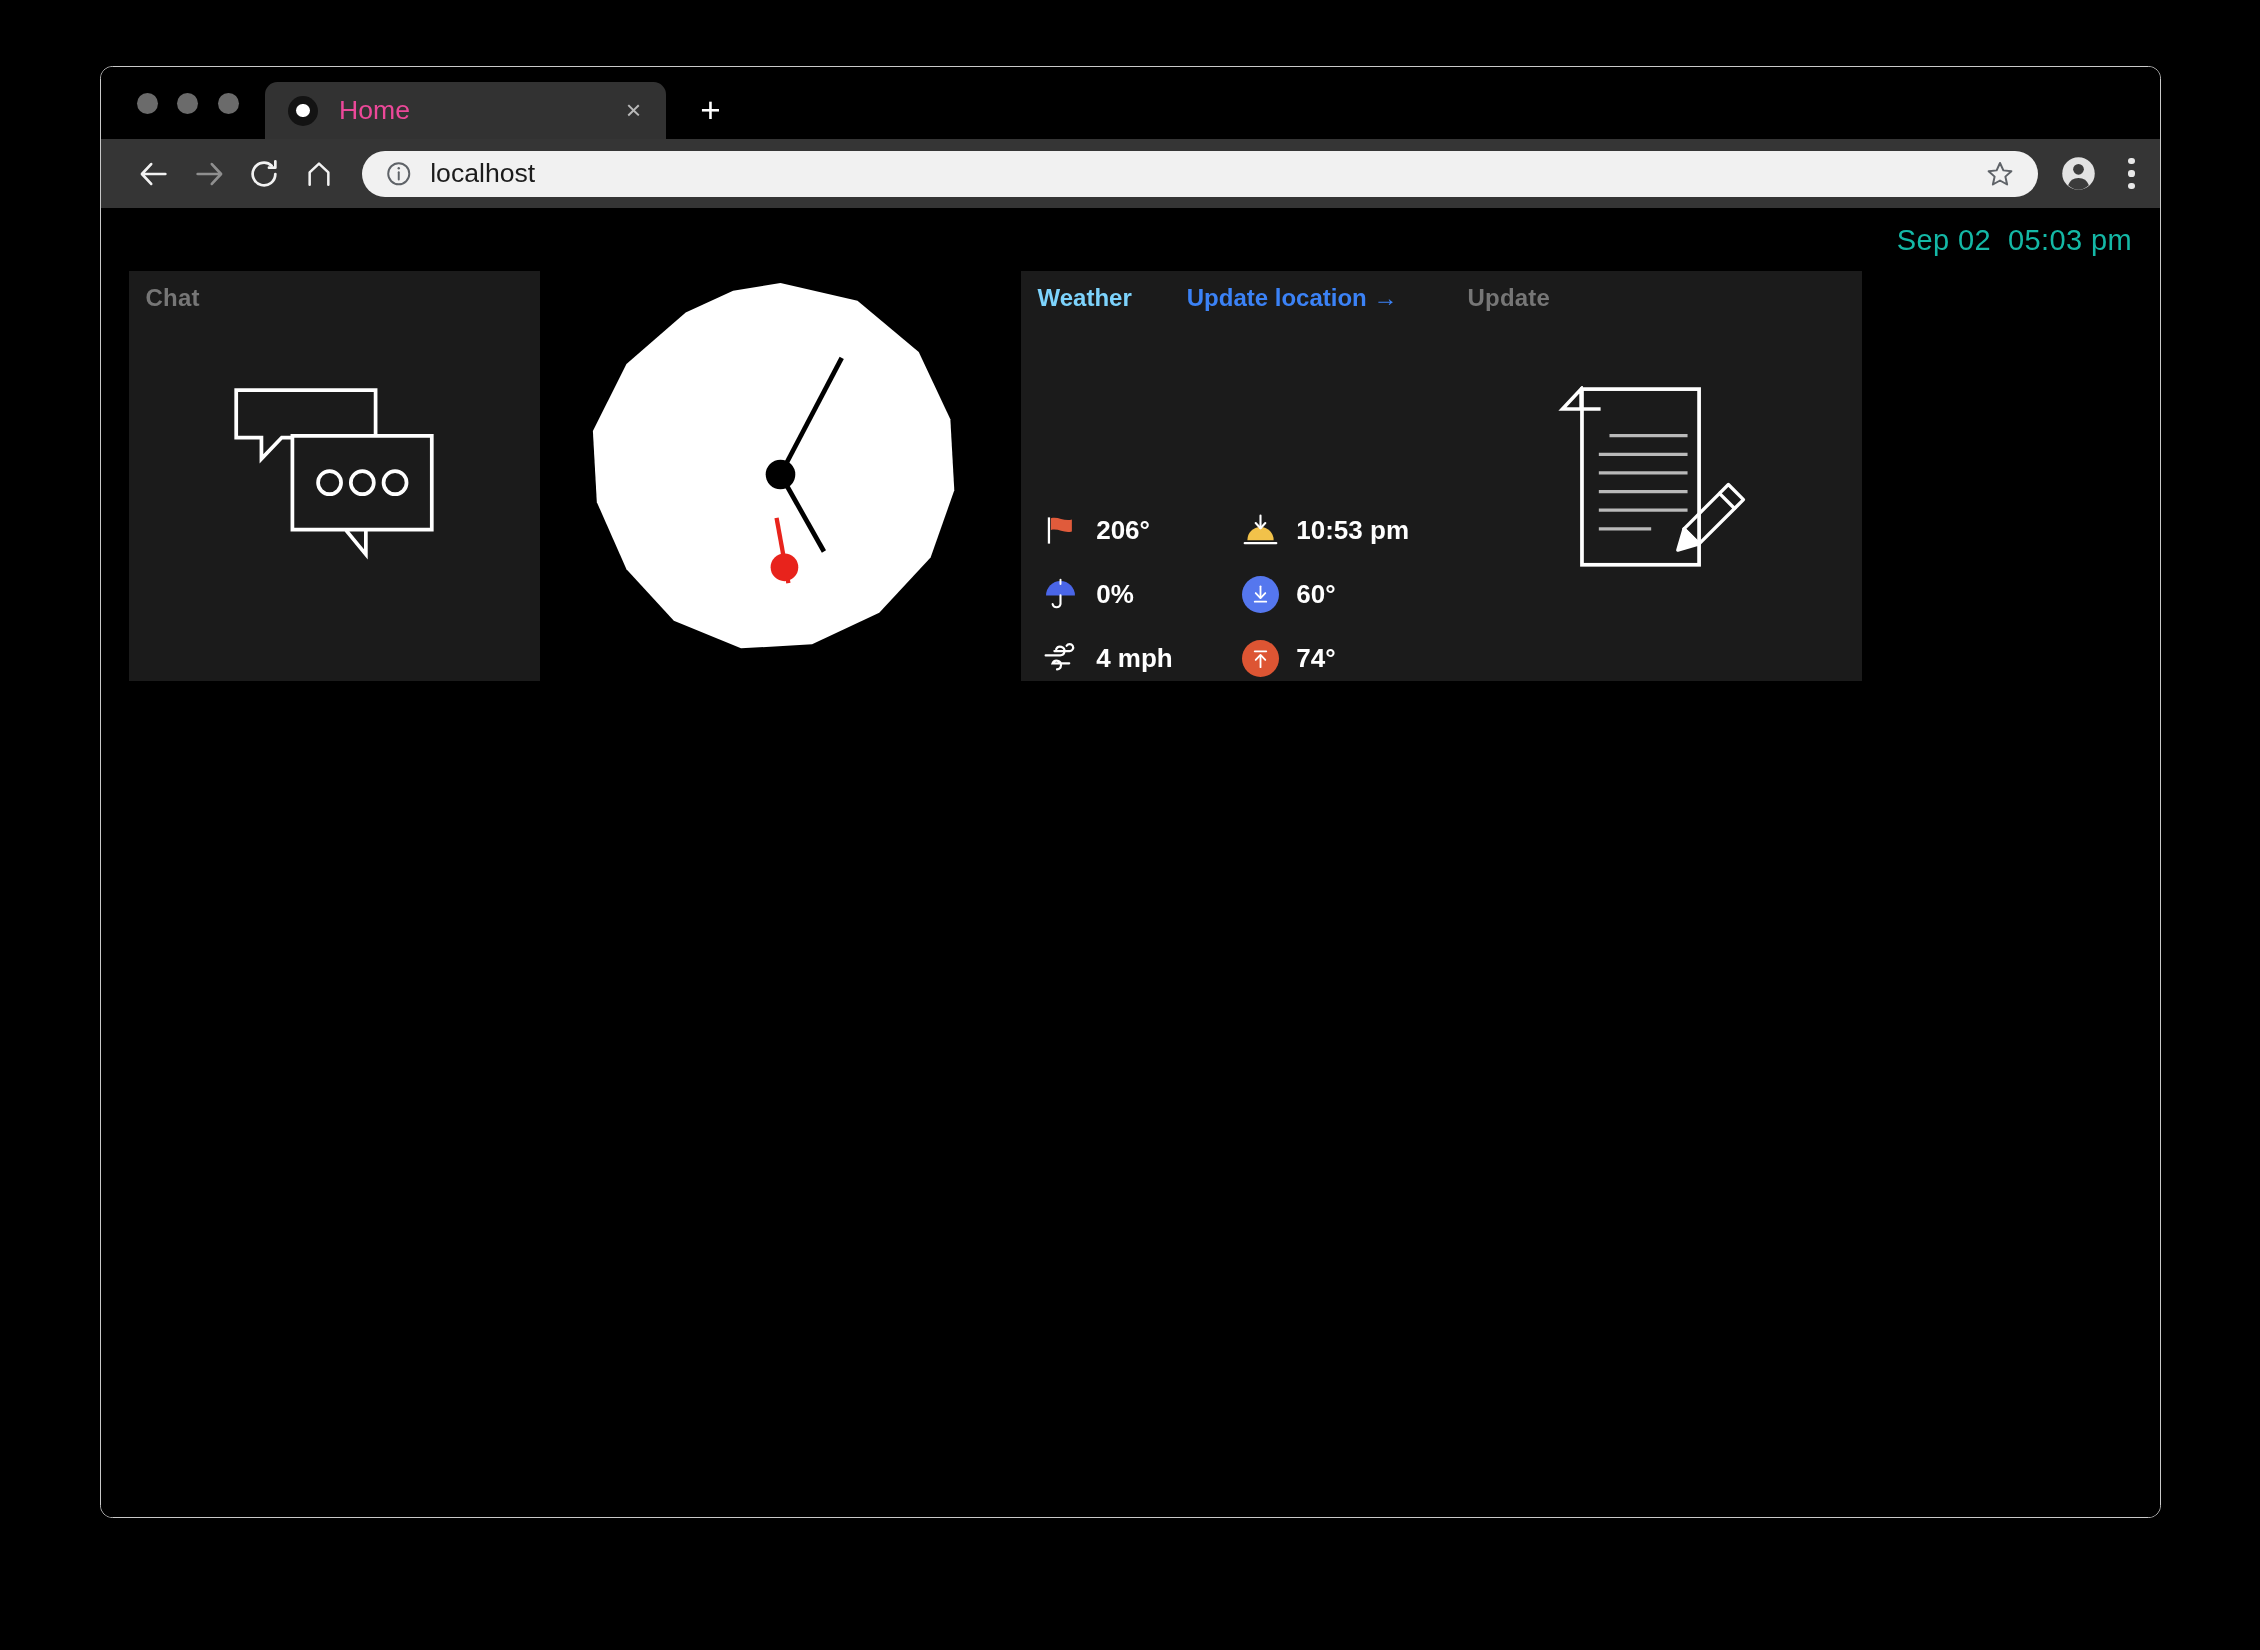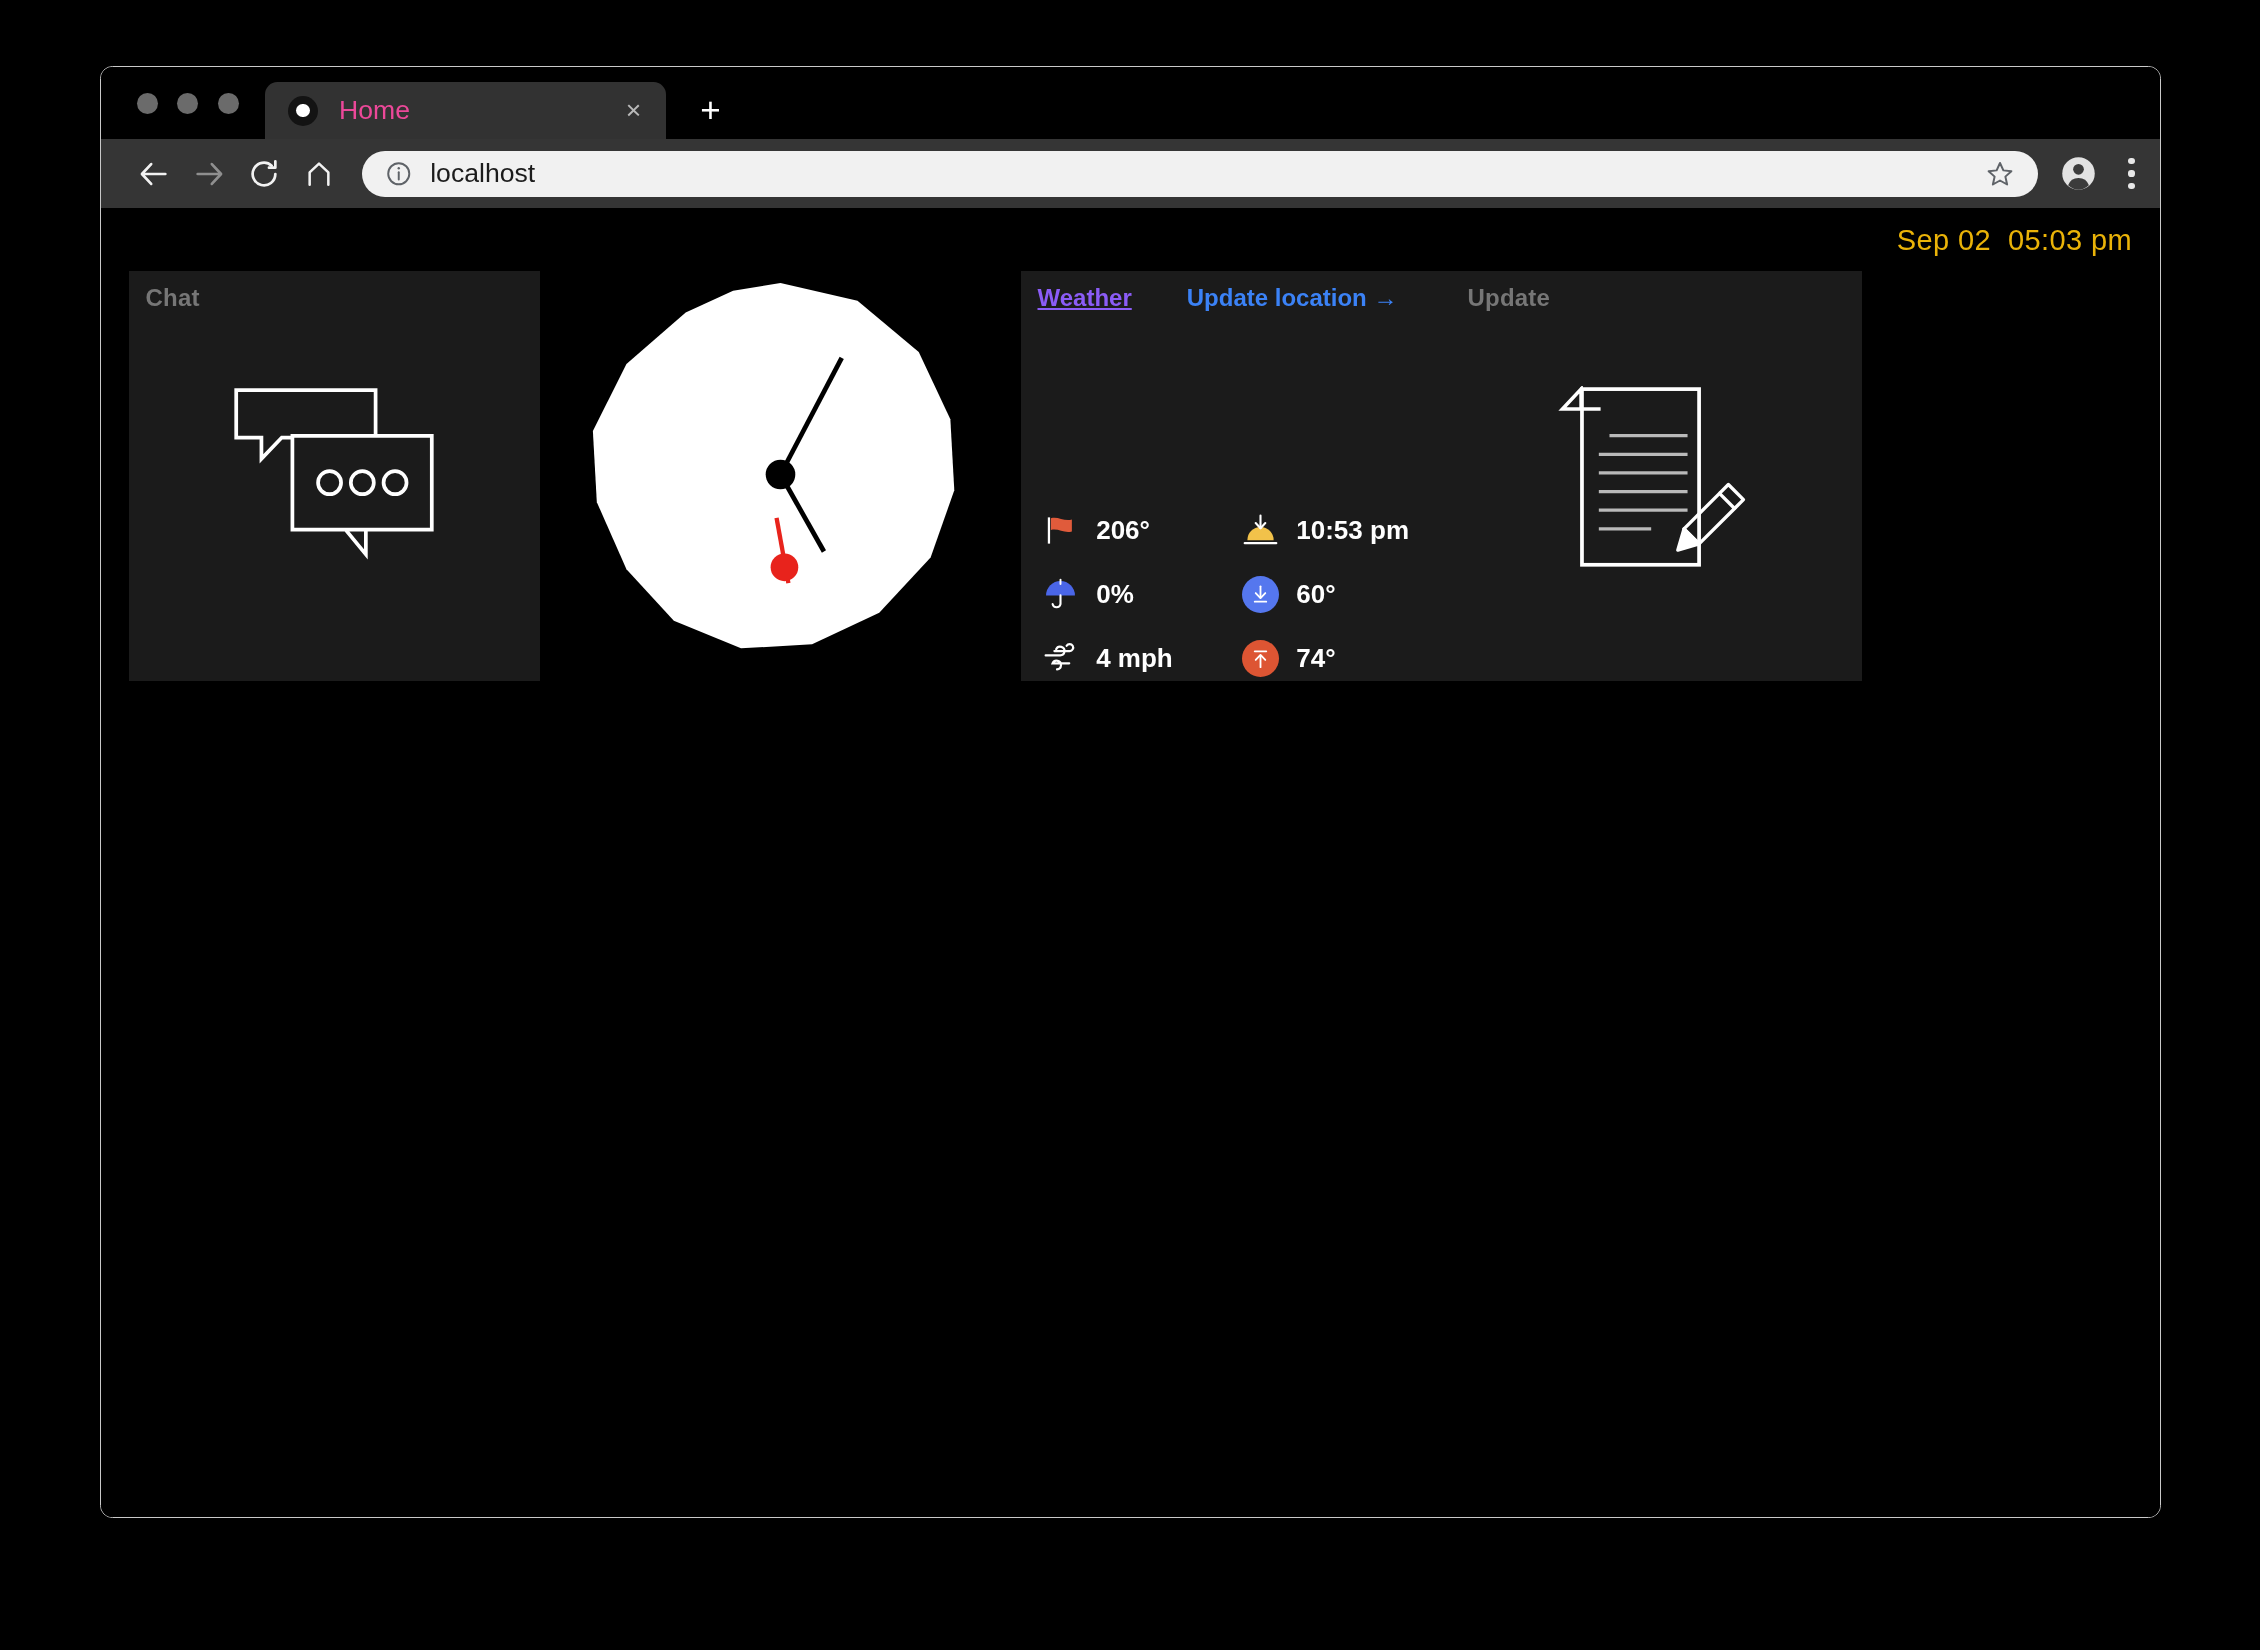--- a/index.html
+++ b/index.html
@@ -162,21 +162,21 @@
     position: relative;
     height: calc(100% - 141px);
     background: #000000;
     overflow: hidden;
   }
 
   .clock-bar {
     position: absolute;
     right: 28px;
     top: 16px;
-    color: #eab308;
+    color: #14b8a6;
     font-size: 29px;
     letter-spacing: 0.4px;
     white-space: pre;
   }
 
   .cards {
     position: absolute;
     left: 27.5px;
     top: 63px;
     display: flex;
@@ -221,24 +221,23 @@
 
   
   .weather-card { width: 430px; }
   .weather-head {
     position: absolute;
     left: 17px; top: 13.3px; right: 17px;
     display: flex;
     align-items: baseline;
   }
   .weather-label {
-    color: #8b5cf6;
+    color: #7dd3fc;
     font-size: 24px;
     font-weight: bold;
-    text-decoration: underline;
   }
   .weather-update {
     color: #3b82f6;
     font-size: 24px;
     font-weight: bold;
     margin-left: 55px;
     white-space: nowrap;
   }
 
   .weather-main {

